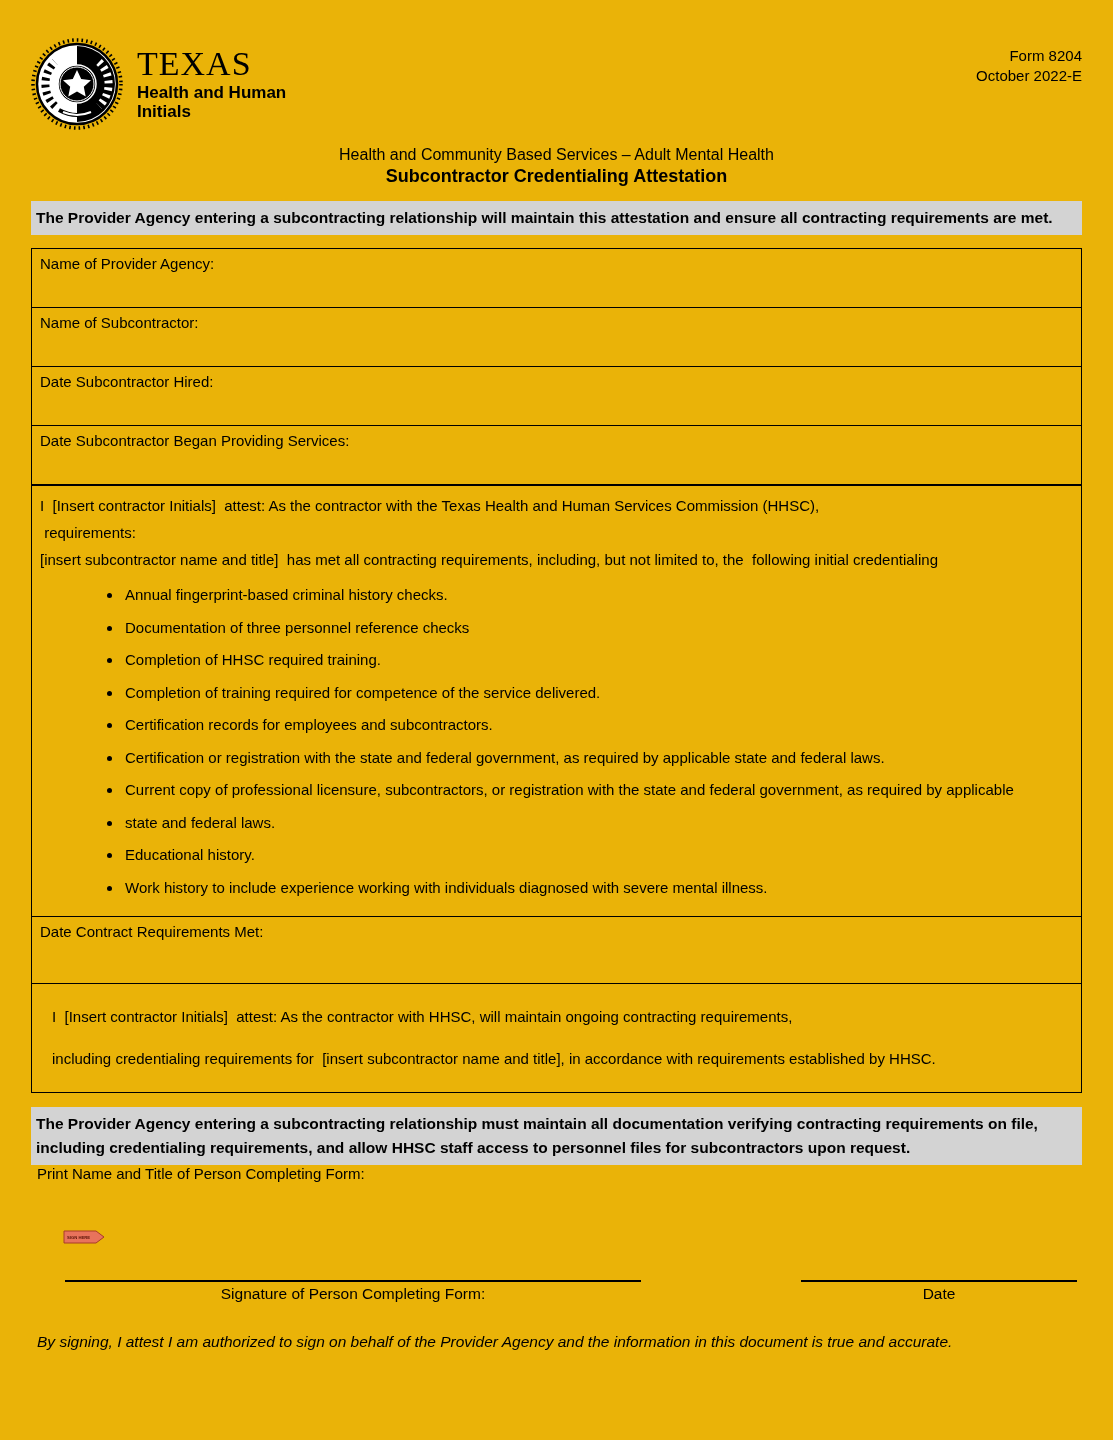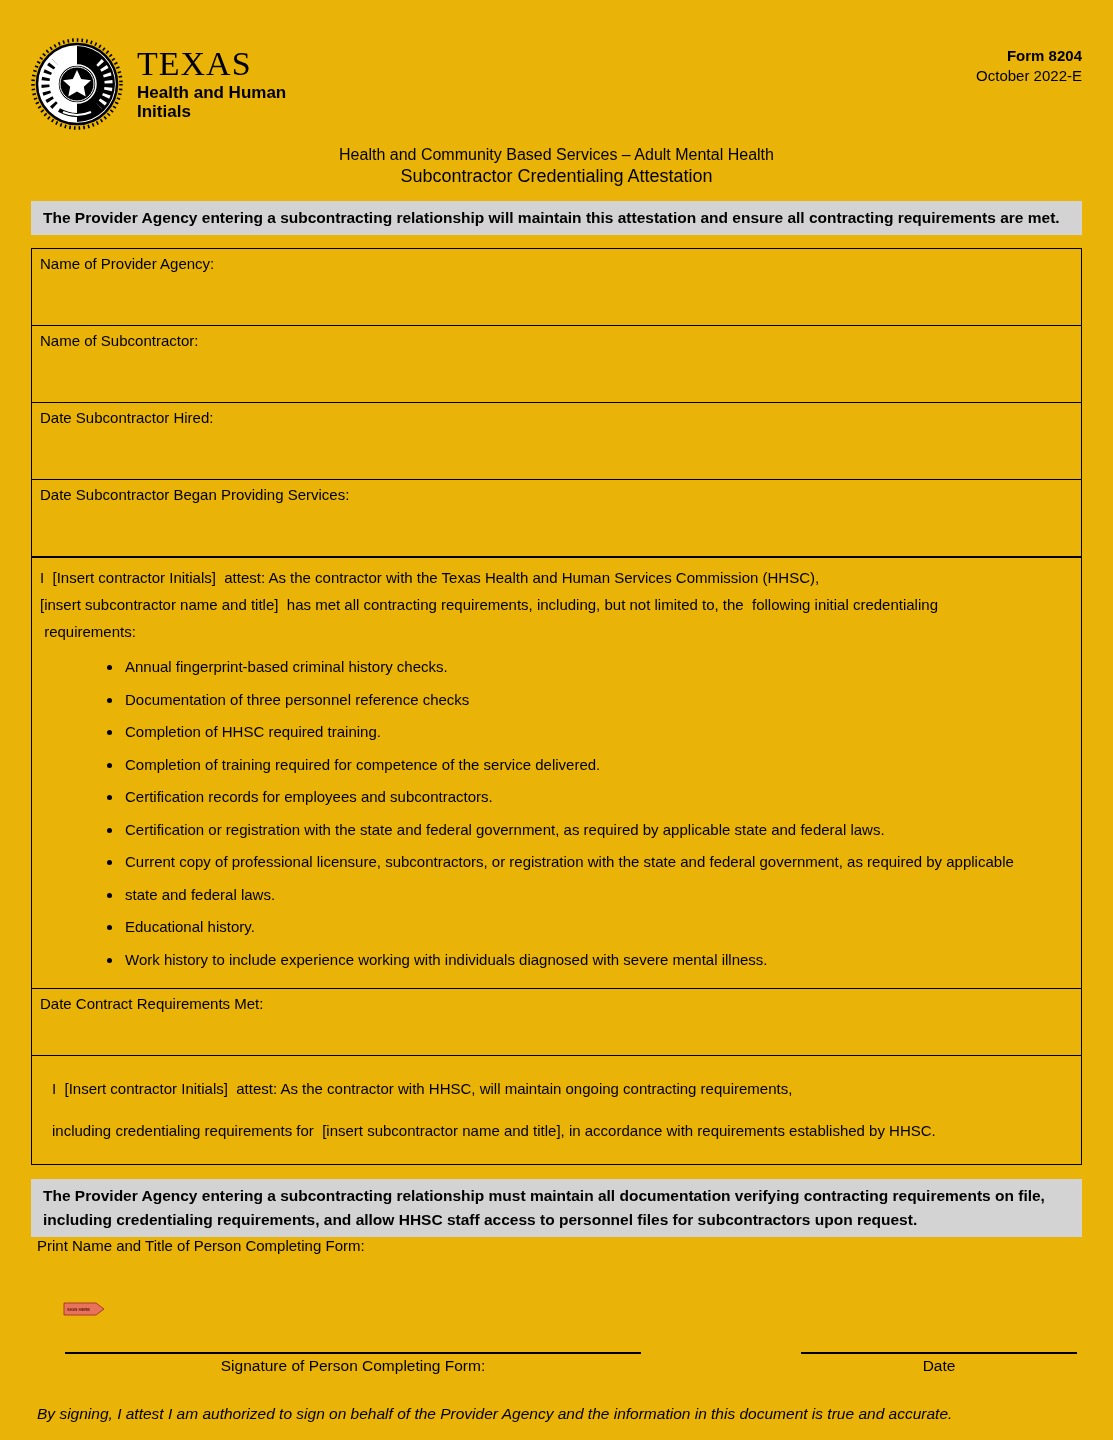--- a/index.html
+++ b/index.html
@@ -21,44 +21,44 @@
   .seal { width: 92px; height: 92px; }
   .wordmark .tx {
     font-family: "Liberation Serif", "DejaVu Serif", serif;
     font-size: 34px; letter-spacing: 1px; line-height: 1; font-weight: 400;
   }
   .wordmark .hhs {
     font-size: 17px; font-weight: bold; line-height: 1.1; margin-top: 3px;
   }
   .hdr-spacer { flex: 1; }
   .forminfo { text-align: right; font-size: 15px; line-height: 1.35; padding-top: 8px; }
-  .forminfo .fnum { font-weight: bold; }
+  .forminfo .fnum { font-weight: normal; }
   
   .title { text-align: center; margin-top: 16px; }
   .title .t1 { font-size: 16px; }
-  .title .t2 { font-size: 18px; font-weight: normal; margin-top: 2px; }
+  .title .t2 { font-size: 18px; font-weight: bold; margin-top: 2px; }
   
   .notice {
     background: #d3d3d3;
     font-weight: bold;
     font-size: 15.5px;
     line-height: 24px;
-    padding: 5px 12px;
+    padding: 5px 5px;
     margin-top: 14px;
   }
   
   .ftable { margin-top: 13px; }
   .cell {
     border: 1px solid #000;
     box-sizing: border-box;
     padding: 6px 8px;
     font-size: 15px;
   }
   .ftable .cell + .cell { margin-top: -1px; }
-  .cell.field { height: 78px; }
+  .cell.field { height: 60px; }
   .cell.field-sm { height: 68px; }
   .att p { margin: 0; line-height: 27px; white-space: pre-wrap; }
   .att2 p { margin: 12px; line-height: 30px; white-space: pre-wrap; }
   .att ul {
     margin: 2px 0 6px 0;
     padding-left: 71px;
     line-height: 20.5px;
   }
   .att ul li { padding-left: 2px; margin: 12px; }
   
@@ -134,22 +134,22 @@
         <span></span>
       </div>
         <div class="cell field">
         <span>Date Subcontractor Began Providing Services:</span>
         <span></span>
       </div>
       </div>
 
     <div class="cell att">
       <p>I  [Insert contractor Initials]  attest: As the contractor with the Texas Health and Human Services Commission (HHSC),</p>
+      <p> requirements:</p>
       <p>[insert subcontractor name and title]  has met all contracting requirements, including, but not limited to, the  following initial credentialing</p>
-      <p> requirements:</p>
       <ul>
           <li>Annual fingerprint-based criminal history checks.</li>
           <li>Documentation of three personnel reference checks</li>
           <li>Completion of HHSC required training.</li>
           <li>Completion of training required for competence of the service delivered.</li>
           <li>Certification records for employees and subcontractors.</li>
           <li>Certification or registration with the state and federal government, as required by applicable state and federal laws.</li>
           <li>Current copy of professional licensure, subcontractors, or registration with the state and federal government, as required by applicable</li>
           <li>state and federal laws.</li>
           <li>Educational history.</li>

